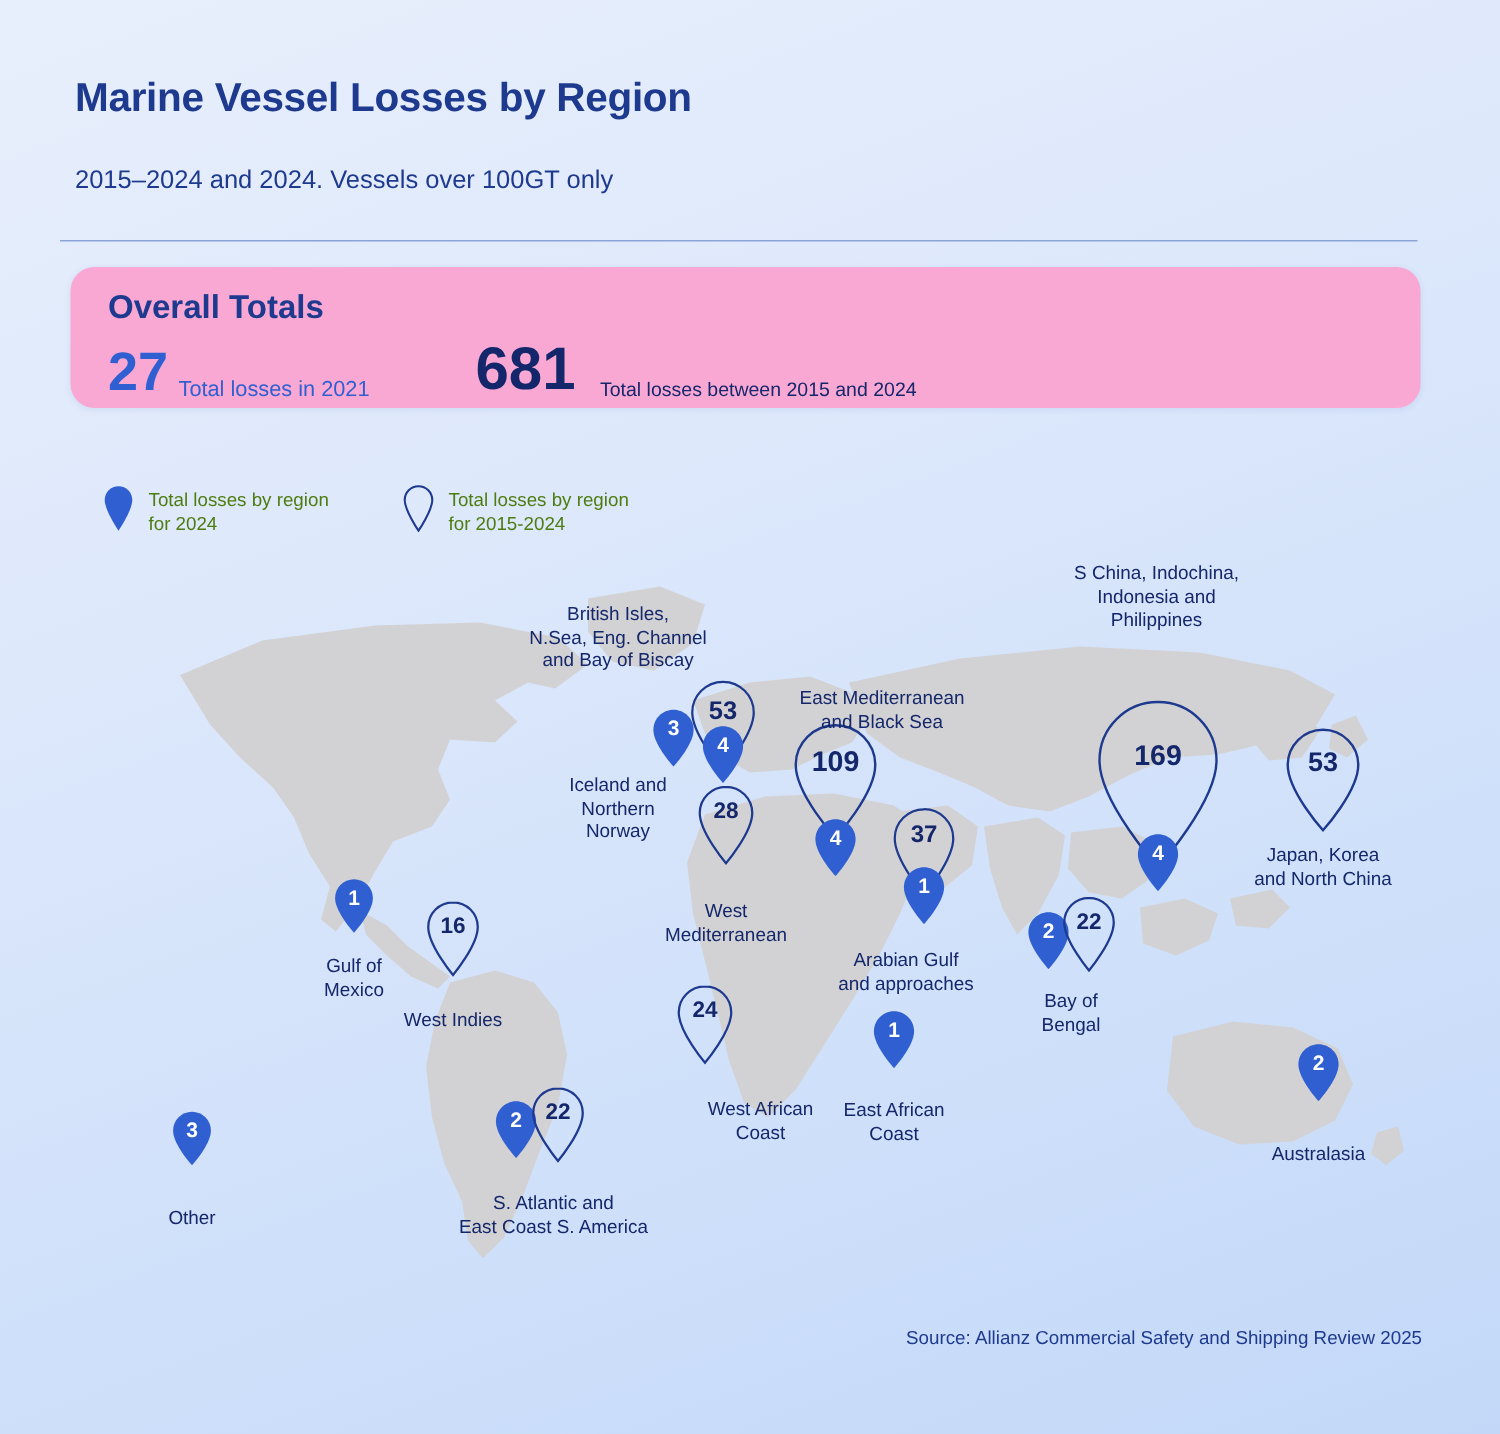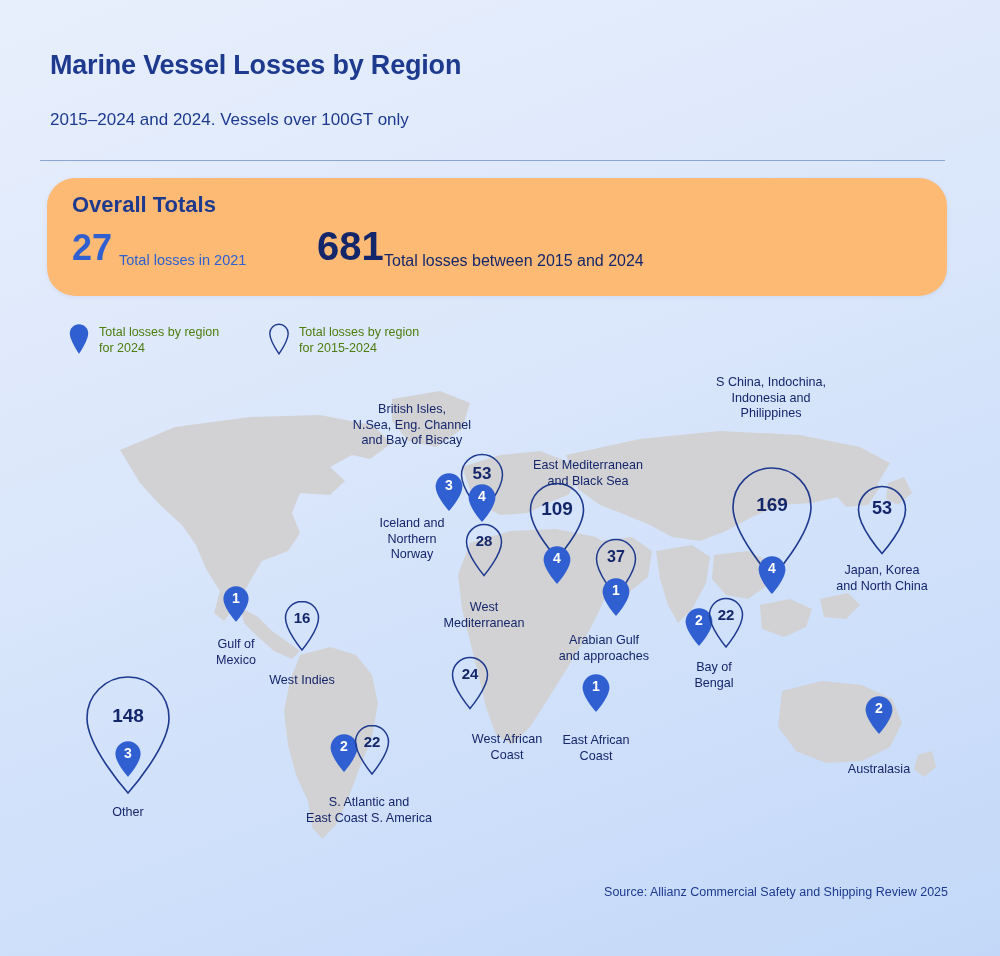--- a/index.html
+++ b/index.html
@@ -47,23 +47,23 @@
     height: 1px;
     background: #8ba4d8;
   }
 
   
   .totals-card {
     position: absolute;
     left: 47px;
     top: 178px;
     width: 900px;
-    height: 118px;
-    background: #fdba74;
-    border-radius: 28px;
+    height: 94px;
+    background: #f9a8d4;
+    border-radius: 16px;
     box-shadow: 0 1px 4px rgba(40,70,140,0.08);
   }
   .totals-heading {
     position: absolute;
     left: 25px;
     top: 14px;
     font-size: 22px;
     font-weight: bold;
     color: #1e3a8f;
   }
@@ -87,23 +87,23 @@
     position: absolute;
     left: 270px;
     top: 48px;
     font-size: 40px;
     font-weight: bold;
     color: #15276b;
     line-height: 1;
   }
   .total-b-label {
     position: absolute;
-    left: 337px;
+    left: 353px;
     top: 74px;
-    font-size: 16px;
+    font-size: 13px;
     color: #15276b;
     text-align: center;
   }
 
   
   .legend {
     position: absolute;
     left: 68px;
     top: 323px;
     width: 420px;
@@ -244,26 +244,20 @@
 
         <path d="M836 120 L866 116 L880 132 L868 150 L846 152 L834 138 Z"></path>
         <path d="M888 128 L904 122 L912 138 L898 150 L886 144 Z"></path>
 
         <path d="M782 336 L822 326 L862 330 L892 344 L902 368 L890 392 L862 406 L826 408 L796 396 L778 372 Z"></path>
 
         <path d="M918 400 L932 396 L936 412 L924 422 L914 414 Z"></path>
       </g>
     </svg>
 
-    <div class="marker m-hollow" style="left:128px; top:440px;">
-      <svg width="86" height="120" viewBox="0 0 86 120">
-          <path d="M43 2C20.4 2 2 20.4 2 43c0 29.5 41 75 41 75s41-45.5 41-75C84 20.4 65.6 2 43 2z" fill="none" stroke="#1e3a8f" stroke-width="1.6"></path>
-        </svg>
-      <span class="val" style="top:30px; font-size:19px;">148</span>
-    </div>
     <div class="marker m-filled" style="left:128px; top:423px;">
       <svg width="26" height="38" viewBox="0 0 26 38">
           <path d="M13 1.2C6 1.2 0.4 6.8 0.4 13.8c0 9.2 12.6 23 12.6 23s12.6-13.8 12.6-23C25.6 6.8 20 1.2 13 1.2z" fill="#2f5fd0"></path>
         </svg>
       <span class="val" style="top:5px; font-size:14px;">3</span>
     </div>
     <div class="label" style="left:128px; top:450px;">Other</div>
 
     <div class="marker m-filled" style="left:236px; top:268px;">
       <svg width="26" height="38" viewBox="0 0 26 38">

